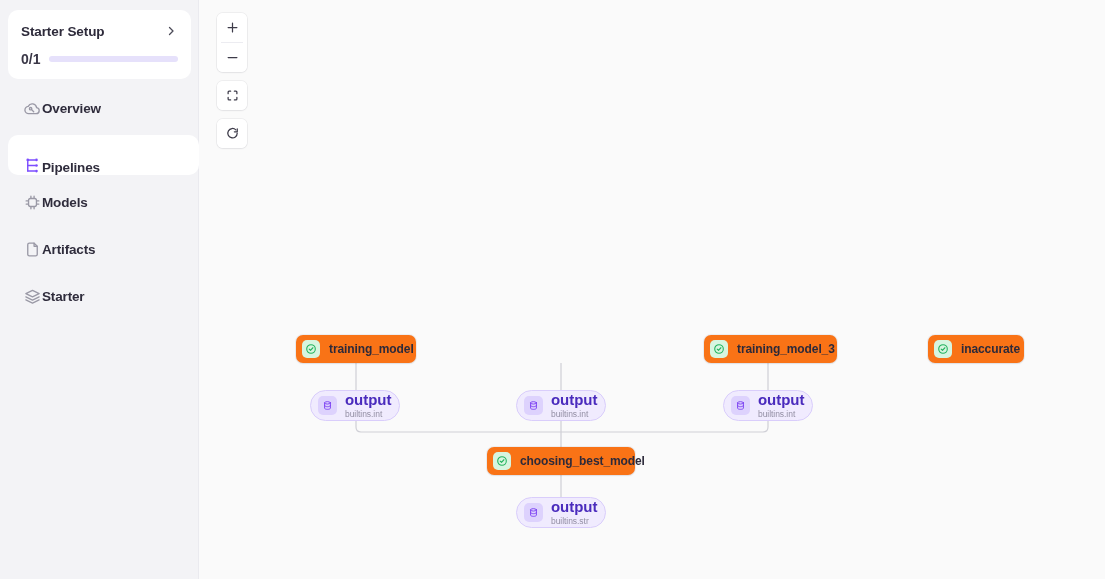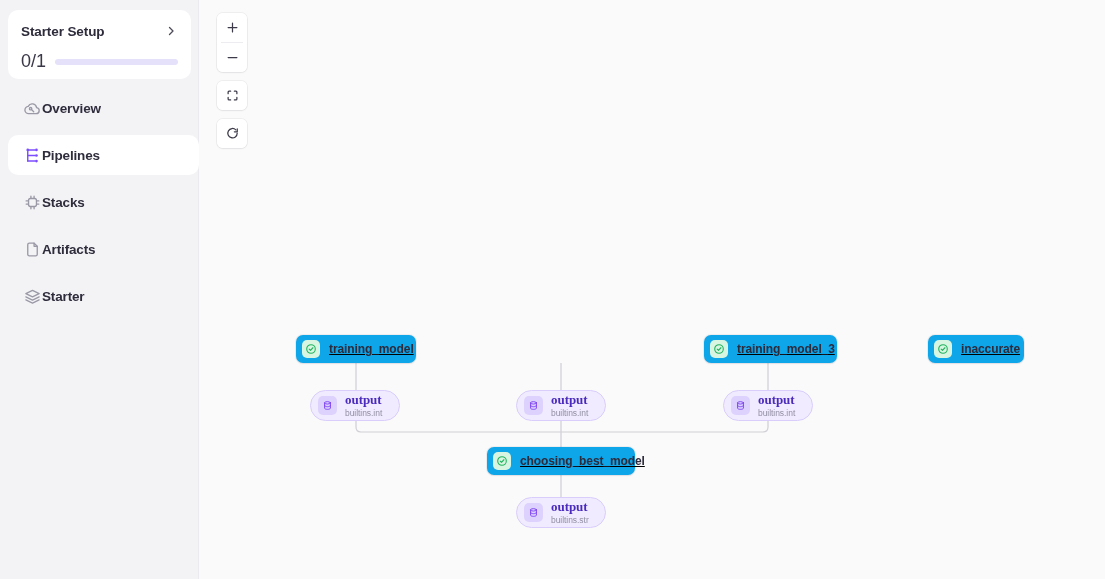--- a/index.html
+++ b/index.html
@@ -57,22 +57,22 @@
     color: #4b4a57;
     display: flex; align-items: center; justify-content: center;
   }
   .starter-bottom {
     display: flex;
     align-items: center;
     margin-top: 11px;
     gap: 9px;
   }
   .starter-count {
-    font-size: 18px;
-    font-weight: 400;
+    font-size: 14px;
+    font-weight: 700;
     color: #3a3747;
   }
   .progress-track {
     flex: 1;
     height: 6px;
     border-radius: 4px;
     background: #e6e1fb;
     position: relative;
     overflow: hidden;
   }
@@ -100,20 +100,21 @@
     box-sizing: border-box;
     cursor: pointer;
   }
   .nav-item.active {
     background: #ffffff;
     width: 191px;
     margin-left: 8px;
     margin-right: 0;
     border-top-right-radius: 10px;
     border-bottom-right-radius: 10px;
+    align-items: flex-end;
   }
   .nav-icon {
     width: 20px; height: 20px;
     display: flex; align-items: center; justify-content: center;
     color: #9a99a6;
     flex: 0 0 20px;
   }
   .nav-item.active .nav-icon { color: #7c4dff; }
   .nav-label {
     font-size: 13.5px;
@@ -172,29 +173,28 @@
     position: absolute;
     left: 0; top: 0;
     width: 905px; height: 579px;
     pointer-events: none;
   }
 
   
   .node-step {
     position: absolute;
     height: 28px;
-    background: #0ea5e9;
+    background: #f97316;
     border-radius: 7px;
     box-shadow: 0 0 0 1px rgba(25,25,50,0.055), 0 1px 2px rgba(25,25,50,0.06);
     display: flex;
     align-items: center;
     padding: 0 13px 0 6px;
     box-sizing: border-box;
     cursor: pointer;
-    text-decoration: underline;
   }
   .status-badge {
     width: 18px; height: 18px;
     border-radius: 5px;
     background: #d7f5e0;
     display: flex;
     align-items: center;
     justify-content: center;
     flex: 0 0 18px;
     color: #22b35e;
@@ -231,25 +231,24 @@
     color: #7b3ff2;
   }
   .artifact-text {
     margin-left: 8px;
     display: flex;
     flex-direction: column;
     justify-content: center;
     line-height: 1;
   }
   .artifact-title {
-    font-size: 13px;
+    font-size: 15px;
     font-weight: 700;
     color: #4a2bbd;
     letter-spacing: -0.05px;
-    font-family: Liberation Serif, serif;
   }
   .artifact-sub {
     font-size: 8.5px;
     font-weight: 400;
     color: #938fa4;
     margin-top: 3px;
     letter-spacing: -0.05px;
   }
 </style>
 </head>
@@ -306,21 +305,21 @@
       </div>
 
       <div class="nav-item">
         <span class="nav-icon">
           <svg width="19" height="19" viewBox="0 0 24 24" fill="none" stroke="currentColor" stroke-width="1.7" stroke-linecap="round" stroke-linejoin="round">
             <rect x="7" y="7" width="10" height="10" rx="2.4"></rect>
             <path d="M10 4v2.4M14 4v2.4M10 17.6V20M14 17.6V20"></path>
             <path d="M4 10h2.4M4 14h2.4M17.6 10H20M17.6 14H20"></path>
           </svg>
         </span>
-        <span class="nav-label">Stacks</span>
+        <span class="nav-label">Models</span>
       </div>
 
       <div class="nav-item">
         <span class="nav-icon">
           <svg width="19" height="19" viewBox="0 0 24 24" fill="none" stroke="currentColor" stroke-width="1.7" stroke-linecap="round" stroke-linejoin="round">
             <path d="M14 4H8a2 2 0 0 0-2 2v12a2 2 0 0 0 2 2h8a2 2 0 0 0 2-2V8z"></path>
             <path d="M14 4v4h4"></path>
           </svg>
         </span>
         <span class="nav-label">Artifacts</span>

